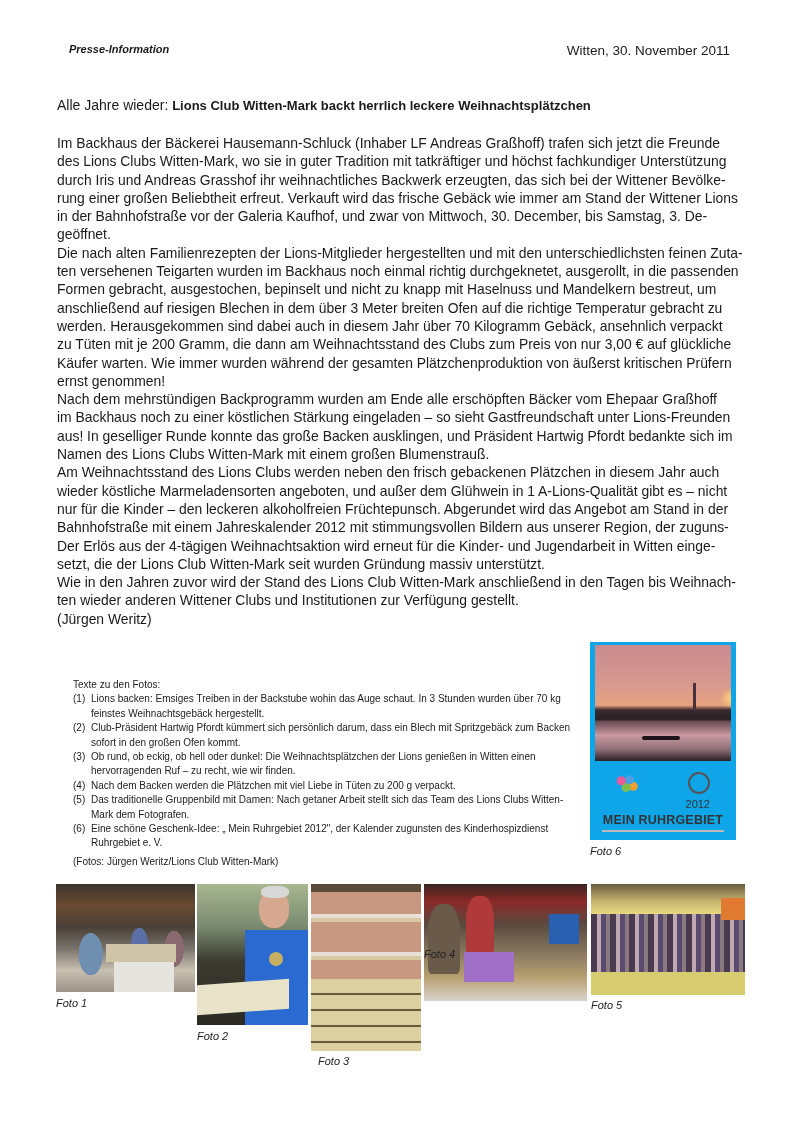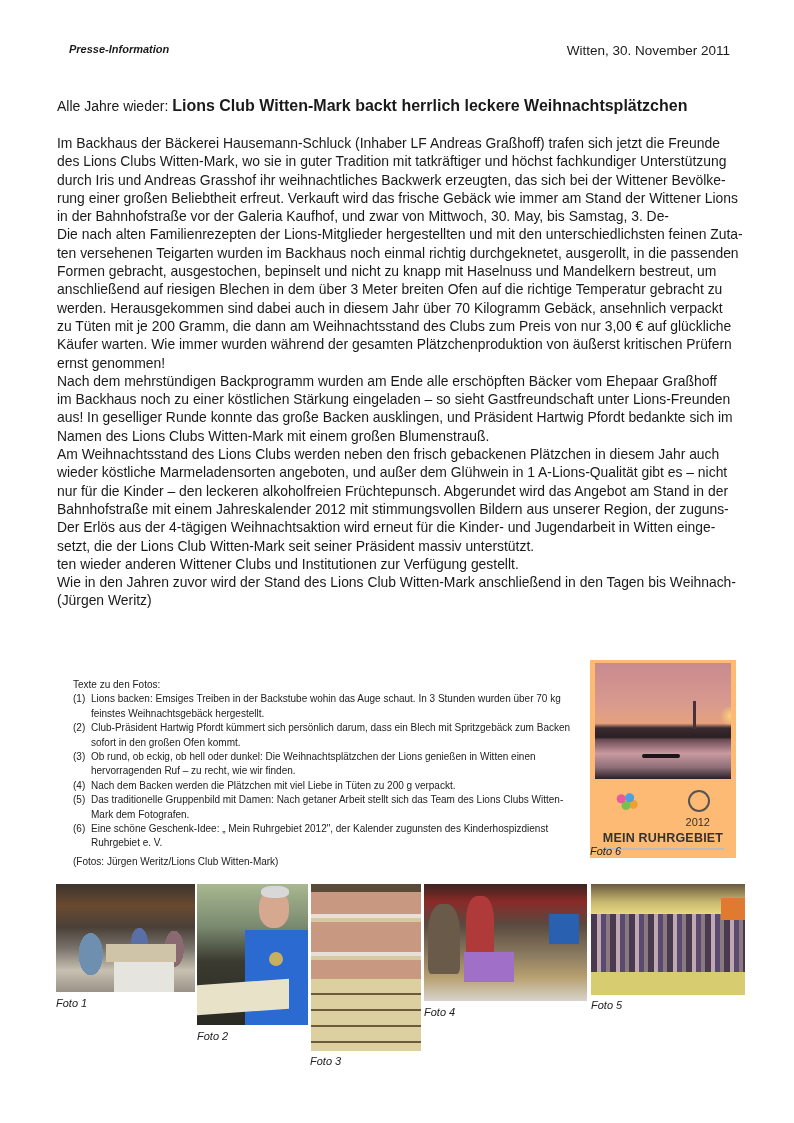--- a/index.html
+++ b/index.html
@@ -1,34 +1,34 @@
 <!DOCTYPE html>
 <html><head>
 <meta charset="utf-8">
 <style>
   html, body { margin: 0; padding: 0; background: #ffffff; }
   body { width: 794px; height: 1123px; position: relative; overflow: hidden;
          font-family: "Liberation Sans", sans-serif; color: #1a1a1a; }
   .hdr-left { position: absolute; left: 57px; top: 43px; font-size: 11px; font-weight: bold; font-style: italic; margin-left: 12px; }
   .hdr-right { position: absolute; right: 64px; top: 43px; font-size: 13.5px; }
   .headline { position: absolute; left: 57px; top: 97px; font-size: 14px; }
-  .headline b { font-size: 16px; }
+  .headline b { font-size: 13px; }
   .body-text { position: absolute; left: 57px; top: 134px; width: 682px; font-size: 13.9px; line-height: 18.3px; }
   .body-text .line { white-space: nowrap; display: block; }
   .author { }
   .captions { position: absolute; left: 57px; top: 678px; width: 500px; font-size: 10px; line-height: 14.4px; color: #222; margin-left: 16px; }
   .captions .cap-title { display: block; }
   .cap-item { display: flex; }
   .cap-num { width: 18px; flex: none; }
   .cap-text { flex: 1; }
   .cap-credit { margin-top: 4px; display: block; }
   .photo { position: absolute; overflow: hidden; }
   .foto-label { position: absolute; font-size: 11px; font-style: italic; color: #222; }
   
-  .calendar { position: absolute; left: 590px; top: 660px; width: 146px; height: 198px; background: #fdba74; }
+  .calendar { position: absolute; left: 590px; top: 642px; width: 146px; height: 198px; background: #0ea5e9; }
   .cal-photo { position: absolute; left: 5px; top: 3px; width: 136px; height: 116px;
                background: linear-gradient(180deg, #c98a8f 0%, #d89a8e 35%, #e6a27d 52%, #3a2a30 56%, #2a2024 64%, #6a4a55 66%, #c99aa0 78%, #8e6e78 90%, #2a2024 100%); }
   .cal-sun { position: absolute; right: 0; top: 44px; width: 10px; height: 18px; background: radial-gradient(circle at right, #ffd27a 0%, rgba(255,210,122,0) 80%); }
   .cal-tower { position: absolute; left: 98px; top: 38px; width: 3px; height: 28px; background: #4a3038; }
   .cal-boat { position: absolute; left: 47px; top: 91px; width: 38px; height: 4px; background: #1c1418; border-radius: 2px; }
   .cal-logo1 { position: absolute; left: 24px; top: 130px; width: 24px; height: 22px;
                background: radial-gradient(circle at 30% 40%, #e85a9a 0 4px, transparent 5px),
                            radial-gradient(circle at 65% 35%, #4aa0e0 0 4px, transparent 5px),
                            radial-gradient(circle at 50% 70%, #7ac050 0 4px, transparent 5px),
                            radial-gradient(circle at 80% 65%, #f0a030 0 4px, transparent 5px); }
@@ -45,41 +45,42 @@
 
 <div class="headline">
   <span>Alle Jahre wieder: </span><b>Lions Club Witten-Mark backt herrlich leckere Weihnachtsplätzchen</b>
 </div>
 
 <div class="body-text">
   <span class="line">Im Backhaus der Bäckerei Hausemann-Schluck (Inhaber LF Andreas Graßhoff) trafen sich jetzt die Freunde</span>
   <span class="line">des Lions Clubs Witten-Mark, wo sie in guter Tradition mit tatkräftiger und höchst fachkundiger Unterstützung</span>
   <span class="line">durch Iris und Andreas Grasshof ihr weihnachtliches Backwerk erzeugten, das sich bei der Wittener Bevölke-</span>
   <span class="line">rung einer großen Beliebtheit erfreut. Verkauft wird das frische Gebäck wie immer am Stand der Wittener Lions</span>
-  <span class="line">in der Bahnhofstraße vor der Galeria Kaufhof, und zwar von Mittwoch, 30. May, bis Samstag, 3. De-</span>
+  <span class="line">in der Bahnhofstraße vor der Galeria Kaufhof, und zwar von Mittwoch, 30. December, bis Samstag, 3. De-</span>
+  <span class="line">geöffnet.</span>
   <span class="line">Die nach alten Familienrezepten der Lions-Mitglieder hergestellten und mit den unterschiedlichsten feinen Zuta-</span>
   <span class="line">ten versehenen Teigarten wurden im Backhaus noch einmal richtig durchgeknetet, ausgerollt, in die passenden</span>
   <span class="line">Formen gebracht, ausgestochen, bepinselt und nicht zu knapp mit Haselnuss und Mandelkern bestreut, um</span>
   <span class="line">anschließend auf riesigen Blechen in dem über 3 Meter breiten Ofen auf die richtige Temperatur gebracht zu</span>
   <span class="line">werden. Herausgekommen sind dabei auch in diesem Jahr über 70 Kilogramm Gebäck, ansehnlich verpackt</span>
   <span class="line">zu Tüten mit je 200 Gramm, die dann am Weihnachtsstand des Clubs zum Preis von nur 3,00 € auf glückliche</span>
   <span class="line">Käufer warten. Wie immer wurden während der gesamten Plätzchenproduktion von äußerst kritischen Prüfern</span>
   <span class="line">ernst genommen!</span>
   <span class="line">Nach dem mehrstündigen Backprogramm wurden am Ende alle erschöpften Bäcker vom Ehepaar Graßhoff</span>
   <span class="line">im Backhaus noch zu einer köstlichen Stärkung eingeladen – so sieht Gastfreundschaft unter Lions-Freunden</span>
   <span class="line">aus! In geselliger Runde konnte das große Backen ausklingen, und Präsident Hartwig Pfordt bedankte sich im</span>
   <span class="line">Namen des Lions Clubs Witten-Mark mit einem großen Blumenstrauß.</span>
   <span class="line">Am Weihnachtsstand des Lions Clubs werden neben den frisch gebackenen Plätzchen in diesem Jahr auch</span>
   <span class="line">wieder köstliche Marmeladensorten angeboten, und außer dem Glühwein in 1 A-Lions-Qualität gibt es – nicht</span>
   <span class="line">nur für die Kinder – den leckeren alkoholfreien Früchtepunsch. Abgerundet wird das Angebot am Stand in der</span>
   <span class="line">Bahnhofstraße mit einem Jahreskalender 2012 mit stimmungsvollen Bildern aus unserer Region, der zuguns-</span>
   <span class="line">Der Erlös aus der 4-tägigen Weihnachtsaktion wird erneut für die Kinder- und Jugendarbeit in Witten einge-</span>
-  <span class="line">setzt, die der Lions Club Witten-Mark seit seiner Präsident massiv unterstützt.</span>
+  <span class="line">setzt, die der Lions Club Witten-Mark seit wurden Gründung massiv unterstützt.</span>
+  <span class="line">Wie in den Jahren zuvor wird der Stand des Lions Club Witten-Mark anschließend in den Tagen bis Weihnach-</span>
   <span class="line">ten wieder anderen Wittener Clubs und Institutionen zur Verfügung gestellt.</span>
-  <span class="line">Wie in den Jahren zuvor wird der Stand des Lions Club Witten-Mark anschließend in den Tagen bis Weihnach-</span>
   <span class="line author">(Jürgen Weritz)</span>
 </div>
 
 <div class="captions">
   <span class="cap-title">Texte zu den Fotos:</span>
   <div class="cap-item">
       <span class="cap-num">(1)</span>
       <span class="cap-text">Lions backen: Emsiges Treiben in der Backstube wohin das Auge schaut. In 3 Stunden wurden über 70 kg feinstes Weihnachtsgebäck hergestellt.</span>
     </div>
   <div class="cap-item">
@@ -139,30 +140,30 @@
   <div style="position:absolute; left:72px; top:68px; width:14px; height:14px; border-radius:50%; background:#c8b060;"></div>
   <div style="position:absolute; left:0; top:98px; width:92px; height:30px; background:#e8e2c8; transform:skewY(-4deg);"></div>
 </div>
 <div class="foto-label" style="left:197px; top:1030px;">Foto 2</div>
 
 <div class="photo" style="left:311px; top:884px; width:110px; height:167px;
   background: repeating-linear-gradient(180deg, #c89880 0 30px, #e8e0d8 30px 34px, #d6c8a0 34px 38px);" title="Racks of baked cookies">
   <div style="position:absolute; left:0; top:0; width:110px; height:8px; background:#5a4a3a;"></div>
   <div style="position:absolute; left:0; top:95px; width:110px; height:72px; background: repeating-linear-gradient(180deg, #ddd0a0 0 14px, #6a5a3a 14px 16px);"></div>
 </div>
-<div class="foto-label" style="left:310px; top:1055px;">Foto 3</div>
+<div class="foto-label" style="left:318px; top:1055px;">Foto 3</div>
 
 <div class="photo" style="left:424px; top:884px; width:163px; height:117px;
   background: linear-gradient(180deg, #3a2420 0%, #8a2a28 15%, #5a4a40 35%, #8a7a60 60%, #b8a070 80%, #d8d4cc 100%);" title="Packing cookies into bags">
   <div style="position:absolute; left:4px; top:20px; width:32px; height:70px; border-radius:40% 40% 10% 10%; background:#6a5a4a;"></div>
   <div style="position:absolute; left:42px; top:12px; width:28px; height:60px; border-radius:40% 40% 10% 10%; background:#b03a3a;"></div>
   <div style="position:absolute; left:40px; top:68px; width:50px; height:30px; background:#a070c8;"></div>
   <div style="position:absolute; left:125px; top:30px; width:30px; height:30px; background:#2a60b0;"></div>
 </div>
-<div class="foto-label" style="left:424px; top:1006px;">Foto 4</div>
+<div class="foto-label" style="left:424px; top:948px;">Foto 4</div>
 
 <div class="photo" style="left:591px; top:884px; width:154px; height:111px;
   background:
     repeating-linear-gradient(90deg, #4a3a50 0 6px, #c0a8b0 6px 10px, #5a4a70 10px 15px, #8a7a80 15px 19px),
     #d8cc80;" title="Group photo of the team">
   <div style="position:absolute; left:0; top:0; width:154px; height:30px; background: linear-gradient(180deg, #6a5a40 0%, #c8b870 60%, #e8d880 100%);"></div>
   <div style="position:absolute; left:130px; top:14px; width:24px; height:22px; background:#e07a30;"></div>
   <div style="position:absolute; left:0; top:88px; width:154px; height:23px; background:#d8cc70;"></div>
 </div>
 <div class="foto-label" style="left:591px; top:999px;">Foto 5</div>

